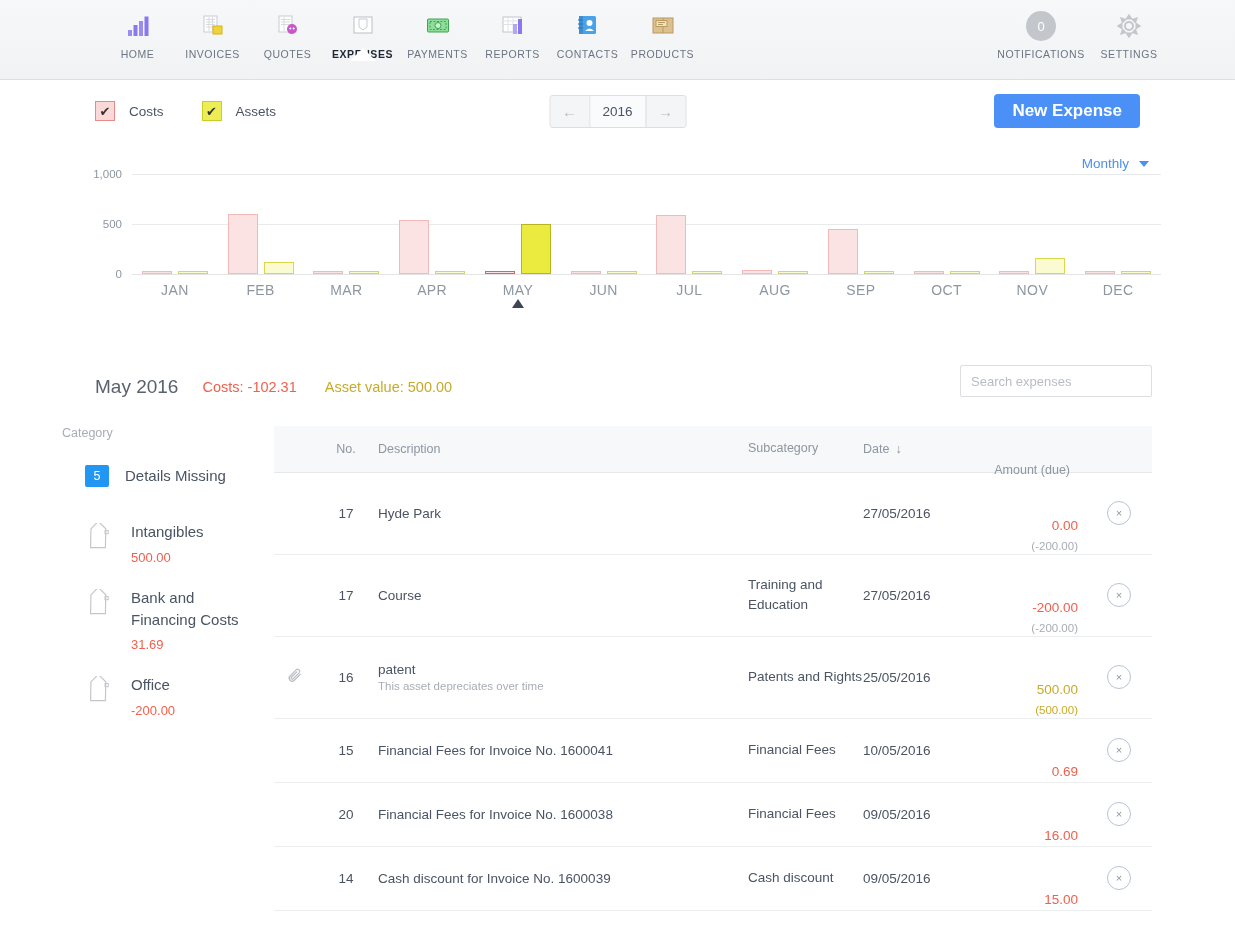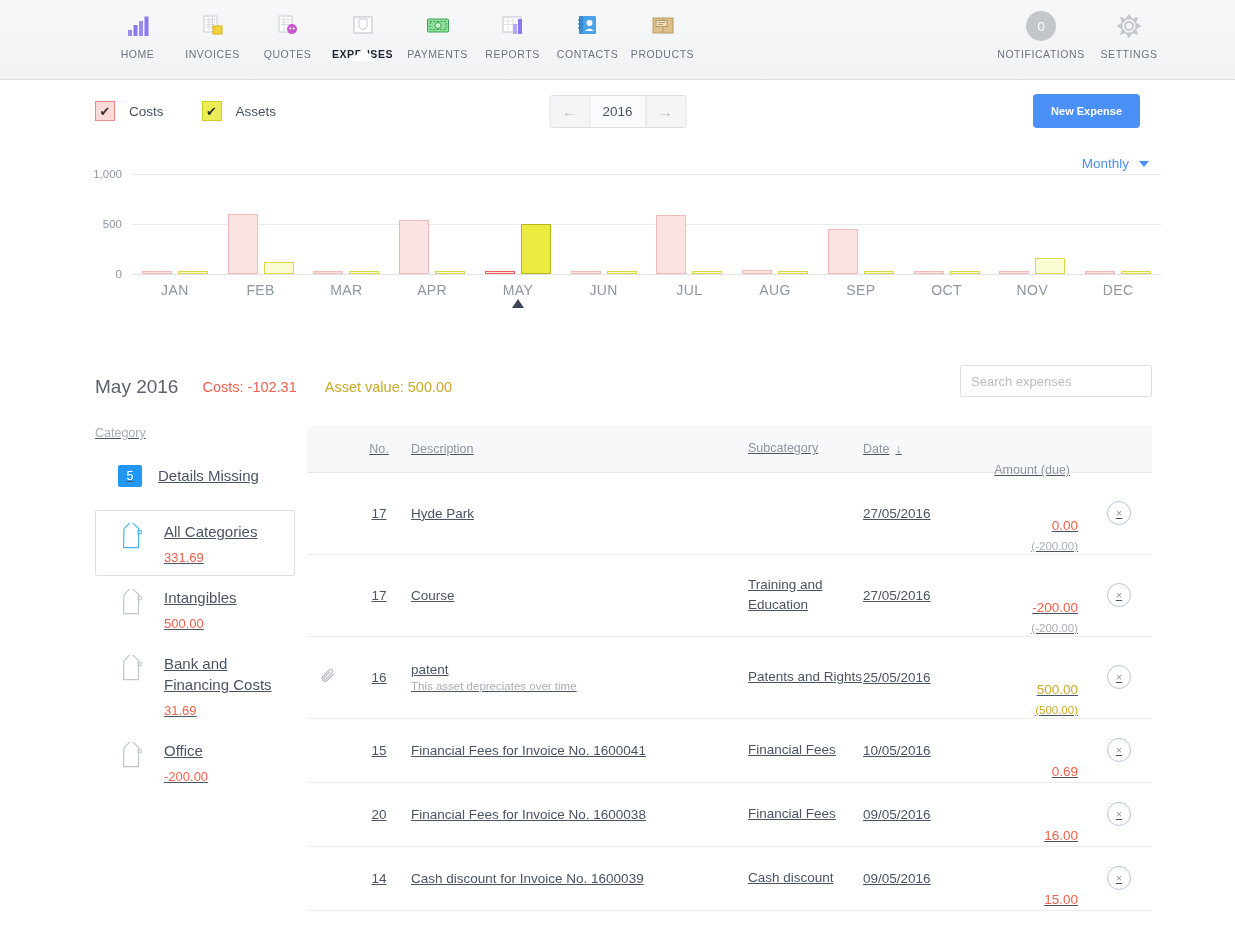--- a/index.html
+++ b/index.html
@@ -77,21 +77,21 @@
   }
   .year-btn.prev{ border-right:1px solid #dcdee1; }
   .year-btn.next{ border-left:1px solid #dcdee1; }
   .year-val{
     width:55px;height:31px;display:flex;align-items:center;justify-content:center;
     font-size:13.5px;color:#4a5463; background:#fafbfc;
   }
   .new-expense{
     margin-left:auto;
     background:#4a90f7; color:#fff; border:none; border-radius:4px;
-    font-size:11px; font-weight:bold; font-family:inherit;
+    font-size:17px; font-weight:bold; font-family:inherit;
     padding:0 18px; height:34px; cursor:pointer;
   }
 
   
   .chart-wrap{ position:relative; padding:0 74px;text-decoration:underline; }
   .monthly-sel{
     position:absolute; right:86px; top:-8px;
     font-size:13.5px; color:#4a90f7; cursor:pointer;
     display:flex; align-items:center; gap:10px;
   }
@@ -132,21 +132,21 @@
   .search-box{
     position:absolute; right:83px; top:-11px;
     width:192px; height:32px;
     border:1px solid #dcdee1; border-radius:2px;
     background:#fff; font-family:inherit; font-size:13px;
     padding:0 10px; color:#4a5463;
   }
   .search-box::placeholder{ color:#b8bcc3; }
 
   
-  .content{ display:flex; padding:0 83px 0 95px; margin-top:28px;text-decoration:underline; }
+  .content{ display:flex; padding:0 83px 0 62px; margin-top:28px; }
 
   
   .cat-side{ width:212px; flex:0 0 212px; padding-right:12px; }
   .cat-title{ font-size:12.5px; color:#a8adb5; margin-bottom:24px; }
   .cat-row{
     display:flex; align-items:flex-start; gap:16px;
     padding:10px 10px 10px 22px; cursor:pointer;
     border:1px solid transparent;
   }
   .cat-row.missing{ padding-top:0; padding-bottom:22px; align-items:center; }
@@ -490,30 +490,20 @@
 </div>
 
 <div class="content">
   <div class="cat-side">
     <div class="cat-title">Category</div>
     <div class="cat-row missing">
       <div class="badge">5</div>
       <span class="cat-name">Details Missing</span>
     </div>
     <div id="category-list">
-        <div class="cat-row selected">
-       <div class="cat-icon"><svg width="30" height="30" viewBox="0 0 30 30">
-              <path d="M16.5 3.5 L27 3.5 L27 14 L13.5 27 L3 16.5 Z" transform="translate(-2,0) rotate(-45 15 15)" fill="#fff" stroke="#49b6ef" stroke-width="1.2"></path>
-              <rect x="20" y="7.5" width="3.2" height="3.2" fill="none" stroke="#49b6ef"></rect>
-            </svg></div>
-       <div class="cat-text">
-         <span class="cat-name">All Categories</span>
-         <span class="cat-amt">331.69</span>
-       </div>
-     </div>
         <div class="cat-row">
        <div class="cat-icon"><svg width="30" height="30" viewBox="0 0 30 30">
               <path d="M16.5 3.5 L27 3.5 L27 14 L13.5 27 L3 16.5 Z" transform="translate(-2,0) rotate(-45 15 15)" fill="#fff" stroke="#c3c7cc" stroke-width="1.2"></path>
               <rect x="20" y="7.5" width="3.2" height="3.2" fill="none" stroke="#c3c7cc"></rect>
             </svg></div>
        <div class="cat-text">
          <span class="cat-name">Intangibles</span>
          <span class="cat-amt">500.00</span>
        </div>
      </div>

